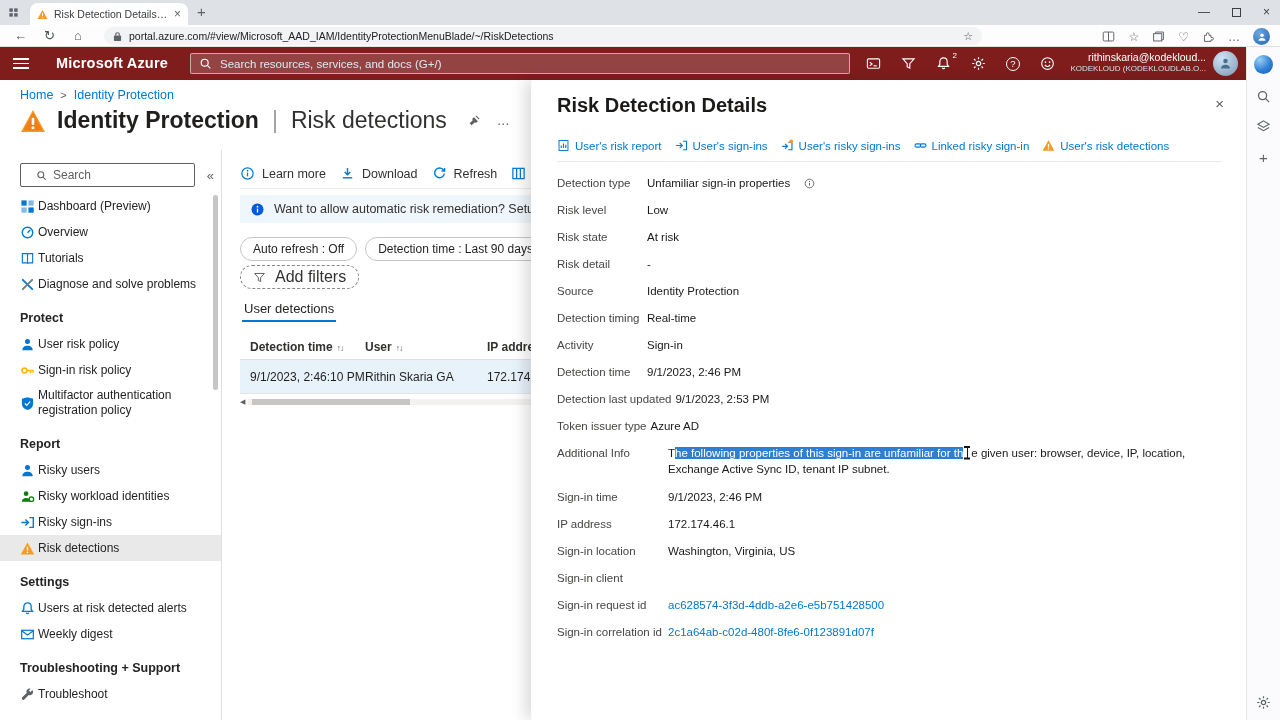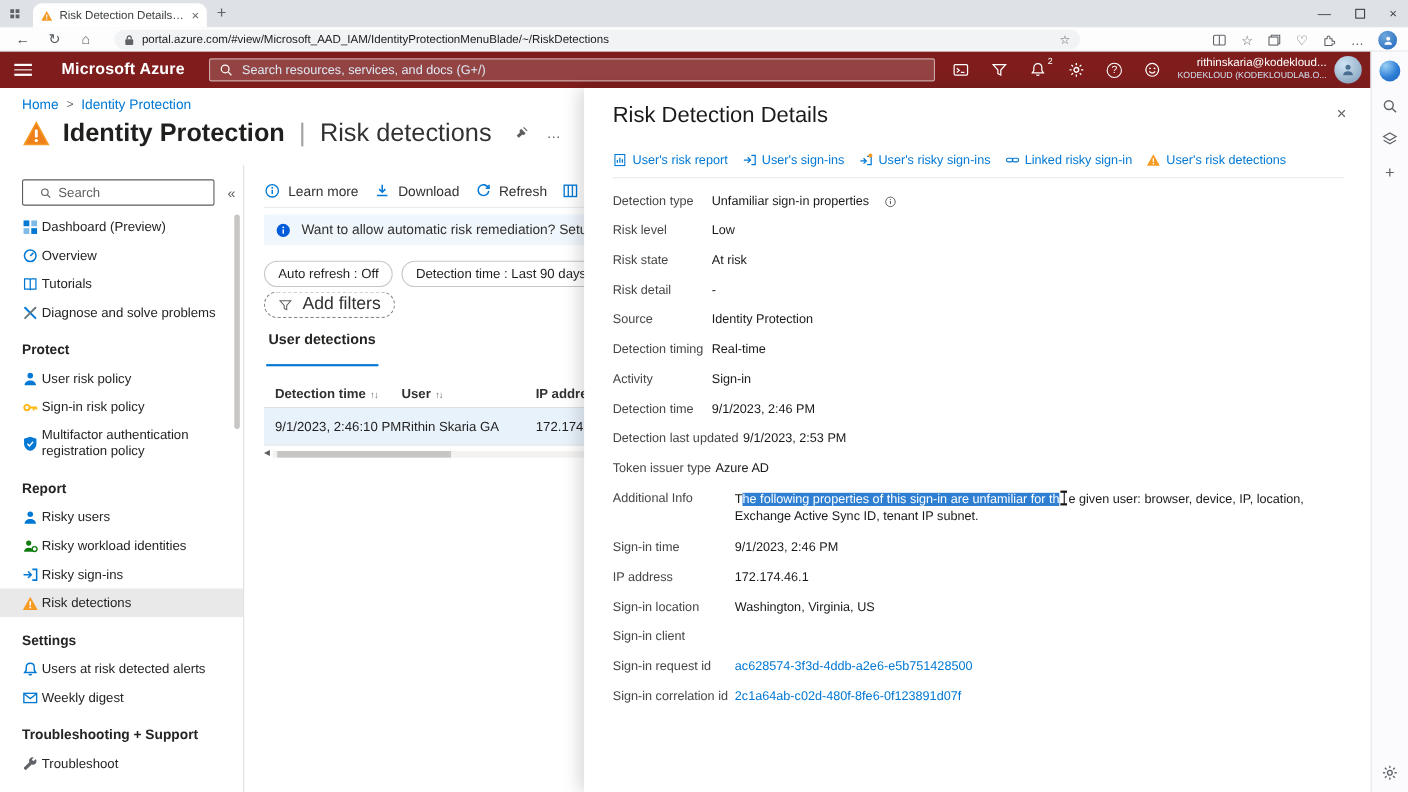--- a/index.html
+++ b/index.html
@@ -74,35 +74,35 @@
   .section{font-weight:700;font-size:12.5px;color:#242424;padding:14px 8px 6px 20px}
 
   
   .main{position:absolute;left:223px;top:150px;right:34px;bottom:0;background:#fff;padding:13px 0 0 17px}
   .cmdbar{display:flex;align-items:center;gap:14px;height:26px;font-size:12.5px;color:#323130;border-bottom:1px solid #edebe9;padding-bottom:4px;width:980px}
   .cmd{display:flex;gap:7px;align-items:center;white-space:nowrap}
   .banner{margin-top:6px;width:760px;height:28px;background:#eff6fc;border-radius:2px;display:flex;align-items:center;gap:9px;padding:0 10px;font-size:12.5px;color:#323130}
   .pills{margin-top:14px;display:flex;gap:8px}
   .pill{height:24px;border:1px solid #c8c6c4;border-radius:12px;display:flex;align-items:center;padding:0 12px;font-size:12px;color:#201f1e;background:#fff;white-space:nowrap}
   .addfilter{margin-top:4px;display:inline-flex;gap:9px;align-items:center;height:24px;border:1px dashed #8a8886;border-radius:12px;padding:0 12px;font-size:16px;color:#323130}
-  .pivot{margin-top:8px;display:inline-block;font-size:13px;font-weight:700;color:#252423;border-bottom:2px solid #0078d4;padding:4px 2px 15px;margin-left:2px}
+  .pivot{margin-top:8px;display:inline-block;font-size:13px;font-weight:400;color:#252423;border-bottom:2px solid #0078d4;padding:4px 2px 4px;margin-left:2px}
   .table{margin-top:12px;width:980px}
   .thead{display:flex;height:26px;align-items:center;border-bottom:1px solid #e1dfdd;font-size:12px;font-weight:700;color:#323130}
   .trow{display:flex;height:34px;align-items:center;background:#e8f2fb;border-bottom:1px solid #e6e6e6;font-size:12px;color:#201f1e}
   .c1{width:125px;padding-left:10px}.c2{width:122px}.c3{flex:1}
   .sort{font-size:8.5px;color:#605e5c;margin-left:4px;letter-spacing:-1px;font-weight:400}
   .hscroll{margin-top:4px;width:292px;height:8px;display:flex;align-items:center;gap:3px}
   .hs-arrow{font-size:7px;color:#605e5c;line-height:8px}
   .hs-track{flex:1;height:6px;background:#f3f2f1;position:relative}
   .hs-thumb{position:absolute;left:4px;top:0;width:158px;height:6px;background:#c8c6c4}
 
   
   .panel{position:absolute;left:531px;top:80px;right:34px;bottom:0;background:#fff;box-shadow:-6px 0 14px rgba(0,0,0,.14);z-index:20;padding:14px 24px 0 26px}
   .panel-close{position:absolute;top:15px;right:22px;font-size:15px;color:#605e5c}
-  .panel-title{font-size:20px;font-weight:400;color:#1b1a19}
+  .panel-title{font-size:20px;font-weight:700;color:#1b1a19}
   .panel-links{display:flex;gap:13px;margin-top:22px;padding-bottom:9px;border-bottom:1px solid #edebe9;font-size:11.5px;color:#0078d4;white-space:nowrap}
   .plink{display:flex;gap:5px;align-items:center}
   .fields{margin-top:14px}
   .frow{display:flex;margin-bottom:13px;font-size:11.5px;line-height:14px}
   .flabel{color:#474644;padding-right:4px}
   .f1 .flabel{min-width:90px}
   .f2 .flabel{min-width:111px}
   .fvalue{color:#191918;display:flex;align-items:center;gap:14px}
   .fvalue.vlink{color:#0078d4}
   .addinfo .fvalue{display:block;max-width:552px;line-height:15.5px;position:relative}

